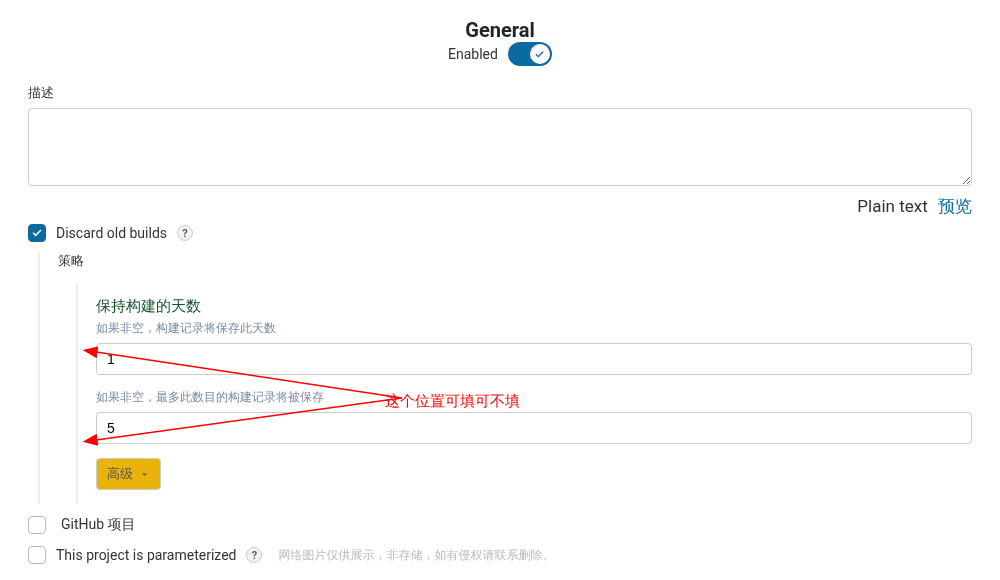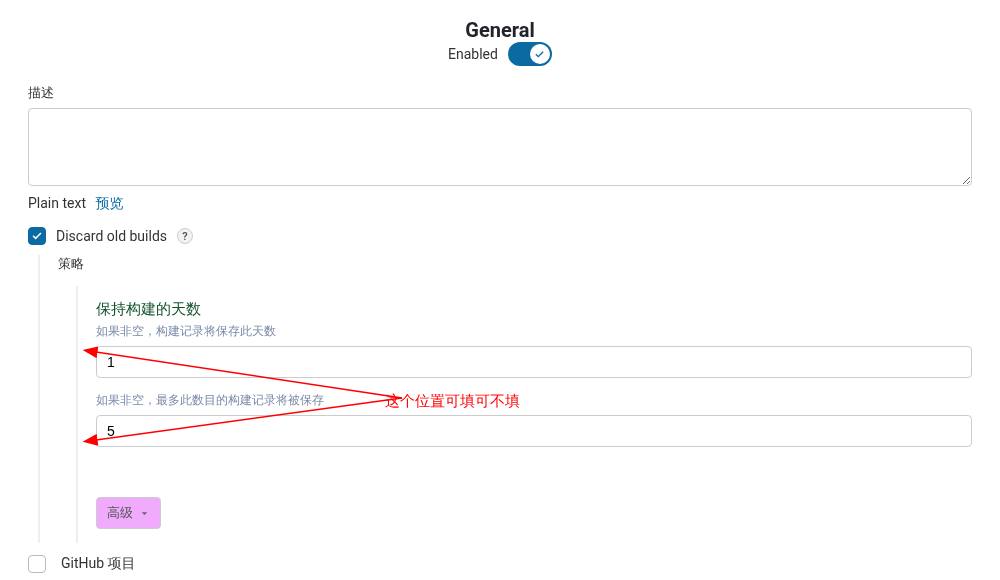--- a/index.html
+++ b/index.html
@@ -59,22 +59,23 @@
       height: 78px;
       border: 1px solid #ccc;
       border-radius: 4px;
       padding: 6px 8px;
       font-family: inherit;
       font-size: 13px;
       resize: both;
     }
     .plain-preview {
       margin-top: 6px;
-      font-size: 14px;
-      margin-bottom: 14px;
+      font-size: 17px;
+      margin-bottom: 6px;
+      text-align: right;
     }
     .plain-preview .plain { color: #333; margin-right: 6px; }
     .plain-preview .preview-link { color: #0b6aa2; cursor: pointer; }
     .checkbox-row {
       display: flex;
       align-items: center;
       gap: 10px;
       margin-bottom: 10px;
       text-align: center;
     }
@@ -160,25 +161,24 @@
       margin-bottom: 14px;
     }
     .adv-btn {
       display: inline-flex;
       align-items: center;
       gap: 6px;
       border: 1px solid #ccc;
       border-radius: 4px;
       padding: 6px 10px;
       font-size: 13px;
-      background: #f0abfc;
+      background: #eab308;
       cursor: pointer;
       color: #555;
       margin-bottom: 14px;
-      margin-top: 36px;
     }
     .adv-btn svg { width: 11px; height: 11px; }
     .annotation {
       position: absolute;
       color: #ff0000;
       font-size: 15px;
       pointer-events: none;
     }
     .arrow-svg {
       position: absolute;

